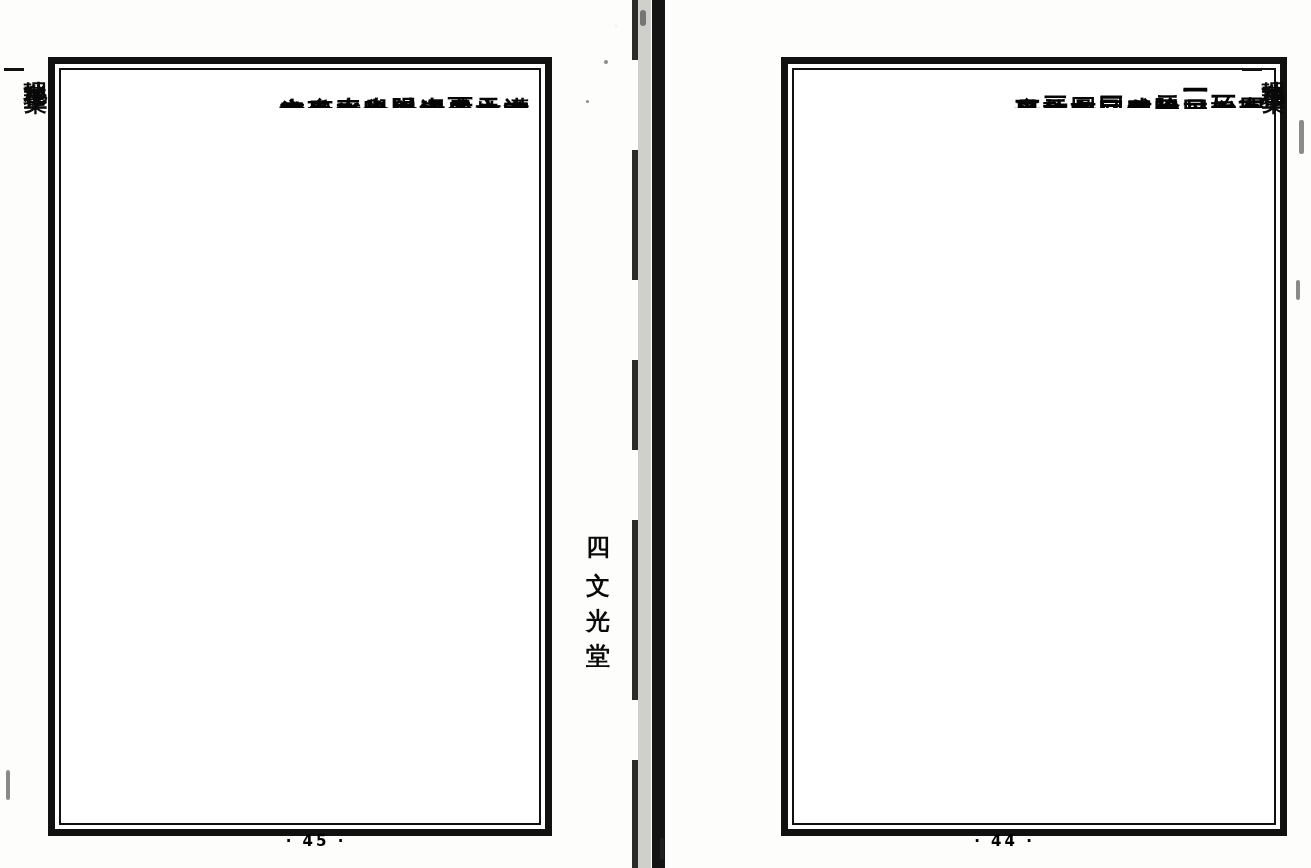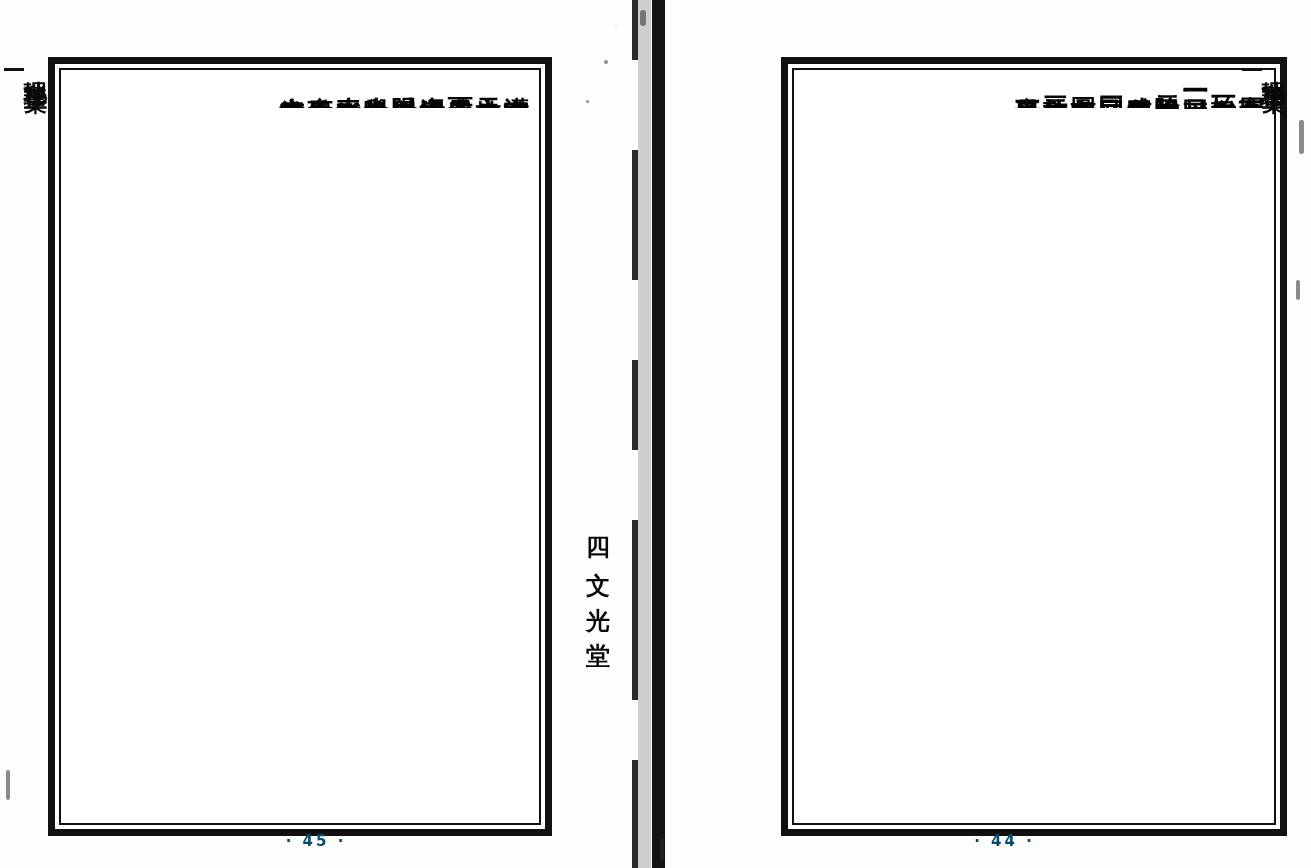--- a/index.html
+++ b/index.html
@@ -160,21 +160,21 @@
 
   
   .folio {
     position: absolute;
     bottom: 18px;
     width: 100%;
     text-align: center;
     font-family: "DejaVu Sans", sans-serif;
     font-size: 15px;
     font-weight: 700;
-    color: #0c4a6e;
+    color: #000000;
     letter-spacing: 3px;
   }
 
   
   .blot {
     position: absolute;
     background: #2b2b2b;
     border-radius: 50%;
     opacity: .55;
   }

